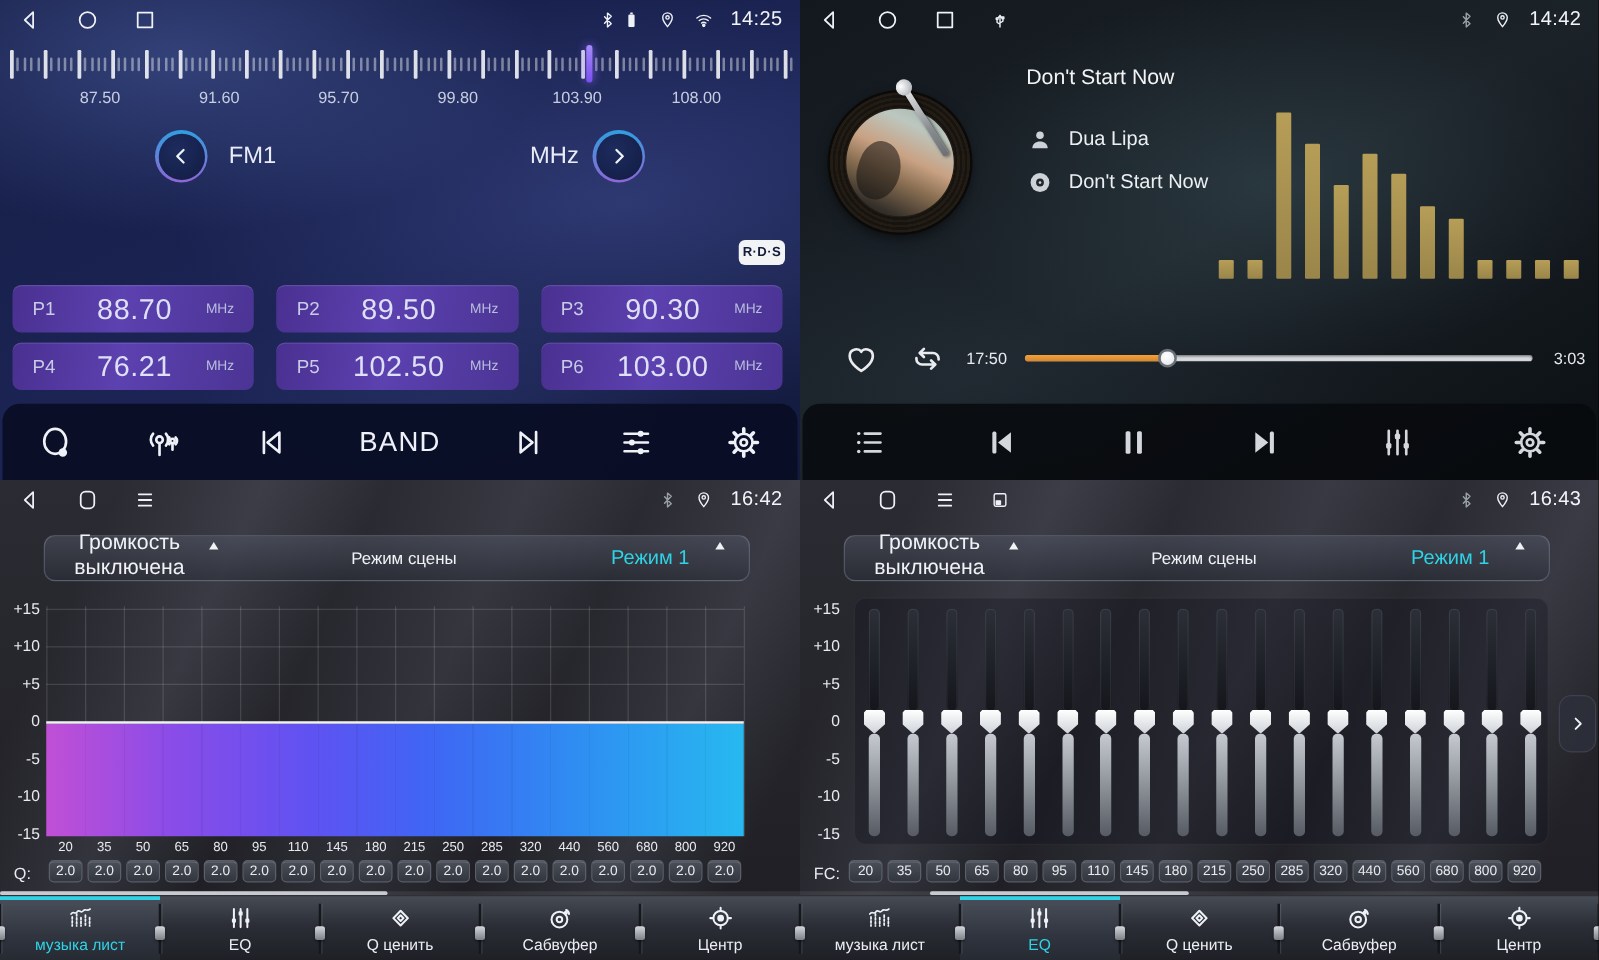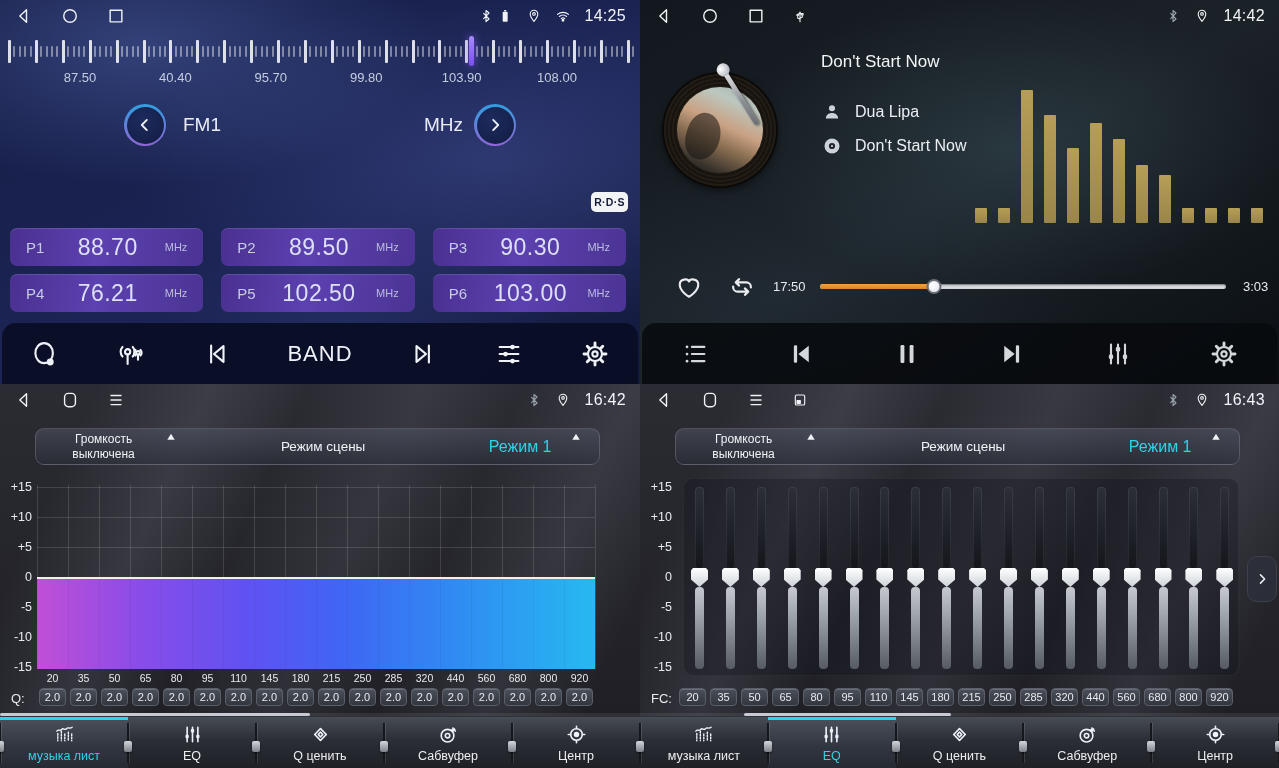--- a/index.html
+++ b/index.html
@@ -74,21 +74,21 @@
 .heart-btn{position:absolute;left:34px;top:4px;width:30px;height:30px;color:#e9ebee;cursor:pointer}
 .repeat-btn{position:absolute;left:86px;top:4px;width:32px;height:30px;color:#e9ebee;cursor:pointer}
 .t-elapsed{position:absolute;left:133px;top:11px;font-size:13px;color:#e7eaee}
 .t-duration{position:absolute;left:603px;top:11px;font-size:13px;color:#e7eaee}
 .p-track{position:absolute;left:180px;top:16px;width:406px;height:5px;border-radius:3px;background:#d8dbdf;box-shadow:inset 0 1px 2px rgba(0,0,0,.5);cursor:pointer}
 .p-fill{position:absolute;left:0;top:0;height:5px;border-radius:3px;background:linear-gradient(180deg,#f0a23c,#d9862a)}
 .p-thumb{position:absolute;top:-5px;width:15px;height:15px;border-radius:50%;background:radial-gradient(circle at 40% 35%,#fff,#dfe3e8);border:2px solid #6b7076;transform:translateX(-50%)}
 
 .hdr-pill{position:absolute;left:35px;top:44px;width:565px;height:37px;border-radius:9px;border:1px solid rgba(145,150,165,.35);background:linear-gradient(180deg,rgba(82,88,102,.55),rgba(44,48,58,.55))}
 .hp-item{position:absolute;top:0;height:100%;display:flex;align-items:center;transform:translateX(-50%);white-space:nowrap}
-.hp-vol{left:12%;font-size:12px;line-height:1.18;text-align:center;color:#f0f2f6;flex-direction:column;justify-content:center}
+.hp-vol{left:12%;font-size:17px;line-height:1.18;text-align:center;color:#f0f2f6;flex-direction:column;justify-content:flex-end}
 .hp-arrow{width:15px;height:15px;color:#f0f2f6;cursor:pointer}
 .hp-a1{left:24%}.hp-a2{left:96%}
 .hp-scene{left:51%;font-size:13.5px;color:#f0f2f6}
 .hp-value{left:86%;font-size:16px;cursor:pointer}
 .db-col{position:absolute;left:6px;top:96px;width:26px;height:200px}
 .db-lbl{position:absolute;right:0;font-size:12.5px;color:#e8eaee;transform:translateY(-50%)}
 .eq-plot{position:absolute;left:37px;top:97px;width:558px;height:188px}
 .gline-v{position:absolute;top:4px;bottom:0;width:1px;background:rgba(255,255,255,.13)}
 .gline-h{position:absolute;left:0;right:0;height:1px;background:rgba(255,255,255,.13)}
 .eq-fill{position:absolute;left:0;right:0;top:96px;height:92px;border-top:2px solid #eef0f5;
@@ -300,21 +300,21 @@
         <div class="tick" style="left:589.04px"></div>
         <div class="tick" style="left:594.42px"></div>
         <div class="tick tick-major" style="left:599.8px"></div>
         <div class="tick" style="left:605.18px"></div>
         <div class="tick" style="left:610.56px"></div>
         <div class="tick" style="left:615.9399999999999px"></div>
         <div class="tick" style="left:621.3199999999999px"></div>
         <div class="tick tick-major" style="left:626.6999999999999px"></div>
         <div class="tick" style="left:632.08px"></div>
         <span class="dial-label" style="left:80px">87.50</span>
-        <span class="dial-label" style="left:175.4px">40.40</span>
+        <span class="dial-label" style="left:175.4px">91.60</span>
         <span class="dial-label" style="left:270.8px">95.70</span>
         <span class="dial-label" style="left:366.20000000000005px">99.80</span>
         <span class="dial-label" style="left:461.6px">103.90</span>
         <span class="dial-label" style="left:557px">108.00</span>
         <div class="dial-indicator" style="left:469px"></div>
       </div>
 
     <div class="tuner">
       <div class="nav-circle" style="left:124px">
         <div class="inner">

